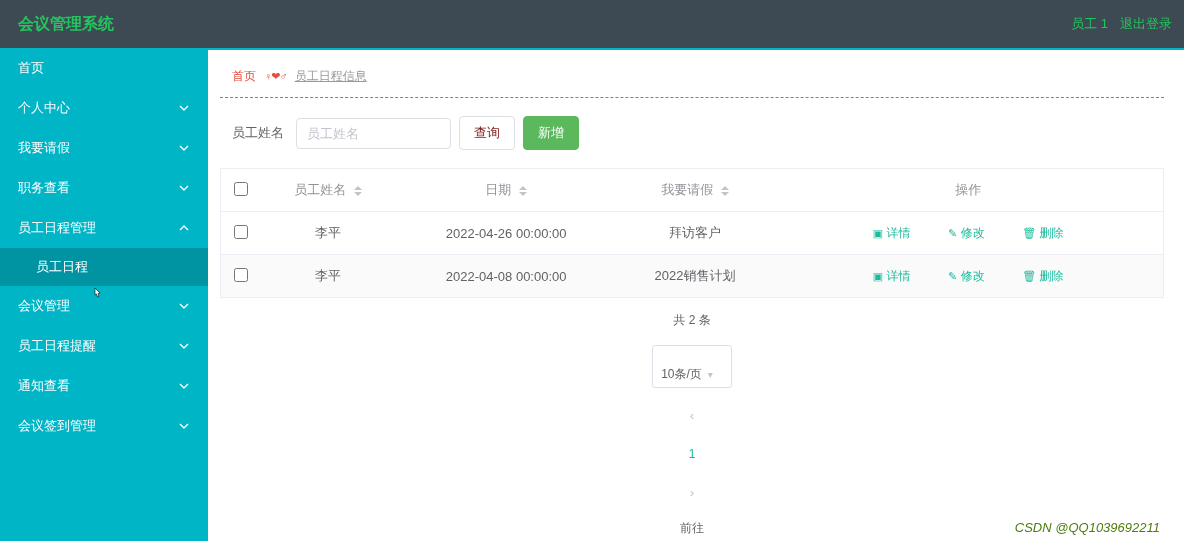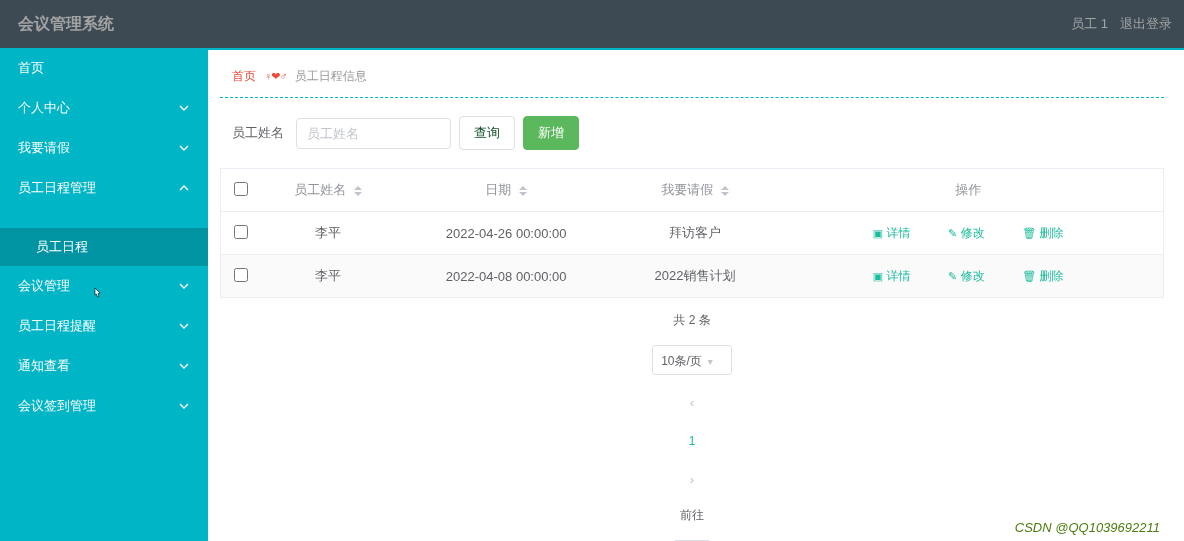--- a/index.html
+++ b/index.html
@@ -1,58 +1,58 @@
 <!DOCTYPE html>
 <html><head>
   <meta charset="utf-8">
   <style>
     * { margin: 0; padding: 0; box-sizing: border-box; }
     body { font-family: -apple-system, "PingFang SC", "Microsoft YaHei", sans-serif; font-size: 13px; color: #606266; background: #fff; }
     
-    .header { background: #3d4a53; color: #a3a3a3; height: 48px; display: flex; align-items: center; justify-content: space-between; padding: 0 12px 0 18px; }
+    .header { background: #3d4a53; color: #22c55e; height: 48px; display: flex; align-items: center; justify-content: space-between; padding: 0 12px 0 18px; }
     .header-title { font-size: 16px; font-weight: bold; }
     .header-right { display: flex; align-items: center; gap: 12px; font-size: 13px; }
     .header-right span { cursor: pointer; }
     
     .container { display: flex; height: calc(541px - 48px); }
     
     .sidebar { width: 208px; background: #00b5c6; color: #fff; overflow-y: auto; }
     .menu-item { padding: 0 18px; height: 40px; display: flex; align-items: center; justify-content: space-between; cursor: pointer; font-size: 13px; }
-    .menu-sub { padding-left: 36px; height: 38px; display: flex; align-items: center; cursor: pointer; font-size: 13px; background: #0094a3; margin-top: 20px; }
+    .menu-sub { padding-left: 36px; height: 38px; display: flex; align-items: center; cursor: pointer; font-size: 13px; background: #0094a3; }
     .chevron { width: 12px; height: 12px; display: inline-block; }
     .chevron svg { width: 100%; height: 100%; }
     
     .main { flex: 1; background: #fff; padding: 12px 20px 12px 12px; border-top: 2px solid #00b5c6; overflow: auto; }
     .breadcrumb { display: flex; align-items: center; gap: 8px; padding: 6px 12px; font-size: 12px; }
     .breadcrumb-home { color: #e74c3c; font-weight: 500; }
     .breadcrumb-sep { color: #e74c3c; font-size: 11px; letter-spacing: -1px; }
-    .breadcrumb-current { color: #999; }
+    .breadcrumb-current { color: #999; text-decoration: underline; }
     .dashed-line { border: none; border-top: 1px dashed #00b5c6; margin: 6px 0 18px; }
     
     .toolbar { display: flex; align-items: center; gap: 8px; padding: 0 12px 18px; }
     .toolbar-label { font-size: 13px; color: #606266; margin-right: 4px; }
     .input { border: 1px solid #dcdfe6; border-radius: 4px; padding: 7px 10px; font-size: 13px; width: 155px; outline: none; }
     .input::placeholder { color: #c0c4cc; }
-    .btn { border: 1px solid #dcdfe6; background: #fff; border-radius: 4px; padding: 7px 14px; font-size: 13px; cursor: pointer; color: #14532d; }
+    .btn { border: 1px solid #dcdfe6; background: #fff; border-radius: 4px; padding: 7px 14px; font-size: 13px; cursor: pointer; color: #7f1d1d; }
     .btn-primary { background: #5cb85c; border-color: #5cb85c; color: #fff; }
     
     .table { width: 100%; border-collapse: collapse; background: #fff; border: 1px solid #ebeef5; }
     .table th { background: #fff; font-weight: 500; color: #909399; padding: 12px 8px; border-bottom: 1px solid #ebeef5; font-size: 13px; }
     .table td { padding: 12px 8px; border-bottom: 1px solid #ebeef5; text-align: center; color: #606266; font-size: 13px; }
     .table tr:nth-child(even) td { background: #fafafa; }
     .sort { display: inline-flex; flex-direction: column; margin-left: 4px; vertical-align: middle; }
     .sort-up, .sort-down { width: 0; height: 0; border-left: 4px solid transparent; border-right: 4px solid transparent; }
     .sort-up { border-bottom: 4px solid #c0c4cc; margin-bottom: 2px; }
     .sort-down { border-top: 4px solid #c0c4cc; }
     .ck { width: 14px; height: 14px; }
     .action-link { color: #1abc9c; cursor: pointer; font-size: 12px; margin: 0 17px; }
     .action-icon { font-size: 11px; }
     
     .pagination { display: flex; align-items: center; gap: 16px; padding: 14px 2px; font-size: 12px; color: #606266; flex-direction: column; }
-    .page-select { border: 1px solid #dcdfe6; border-radius: 3px; padding: 7px 18px 4px 8px; font-size: 12px; background: #fff; position: relative; cursor: pointer; display: flex; align-items: center; gap: 6px; }
+    .page-select { border: 1px solid #dcdfe6; border-radius: 3px; padding: 20px 18px 4px 8px; font-size: 12px; background: #fff; position: relative; cursor: pointer; display: flex; align-items: center; gap: 6px; }
     .page-btn { padding: 4px 8px; color: #c0c4cc; cursor: pointer; background: none; border: none; }
     .page-num { color: #1abc9c; padding: 4px 8px; cursor: pointer; }
     .page-input { width: 38px; border: 1px solid #dcdfe6; border-radius: 3px; padding: 3px 4px; text-align: center; font-size: 12px; outline: none; }
     
     .watermark { position: fixed; right: 24px; bottom: 6px; color: #4d7c0f; font-size: 13px; font-style: italic; pointer-events: none; }
     
     .cursor-hand { position: fixed; left: 90px; top: 286px; width: 16px; height: 16px; pointer-events: none; z-index: 999; }
   </style>
 </head>
 <body>
@@ -71,20 +71,26 @@
       <span>首页</span>
     </div>
     <div class="menu-item">
       <span>个人中心</span>
       <span class="chevron"><svg viewBox="0 0 12 12">
             <path d="M2 4 L6 8 L10 4" stroke="#fff" stroke-width="1.4" fill="none"></path>
           </svg></span>
     </div>
     <div class="menu-item">
       <span>我要请假</span>
+      <span class="chevron"><svg viewBox="0 0 12 12">
+            <path d="M2 4 L6 8 L10 4" stroke="#fff" stroke-width="1.4" fill="none"></path>
+          </svg></span>
+    </div>
+    <div class="menu-item">
+      <span>职务查看</span>
       <span class="chevron"><svg viewBox="0 0 12 12">
             <path d="M2 4 L6 8 L10 4" stroke="#fff" stroke-width="1.4" fill="none"></path>
           </svg></span>
     </div>
     <div class="menu-item">
       <span>员工日程管理</span>
       <span class="chevron"><svg viewBox="0 0 12 12">
             <path d="M2 8 L6 4 L10 8" stroke="#fff" stroke-width="1.4" fill="none"></path>
           </svg></span>
     </div>

